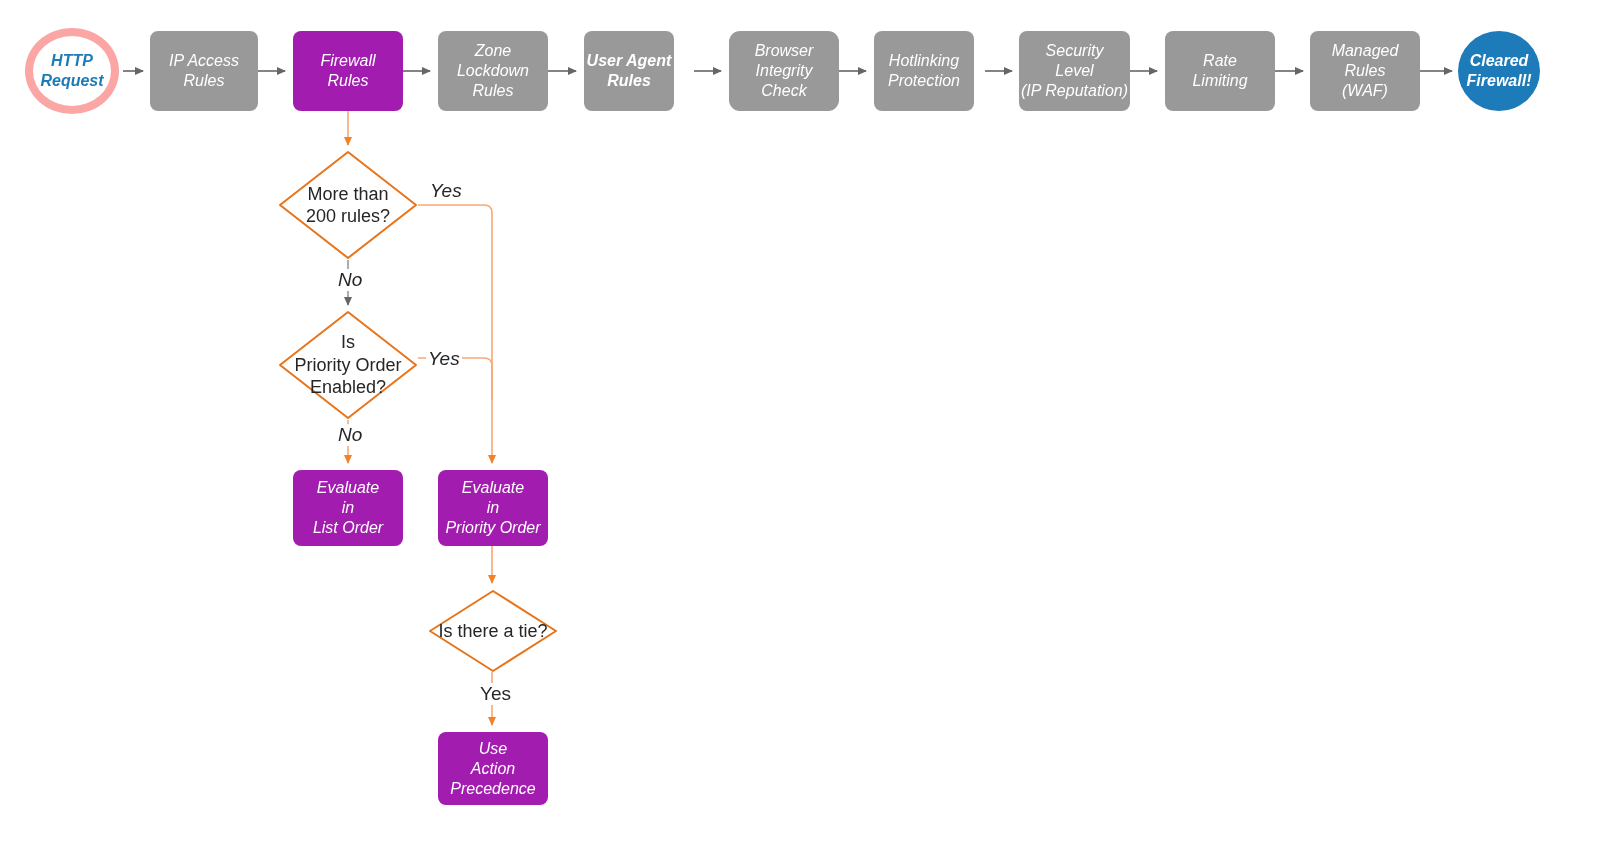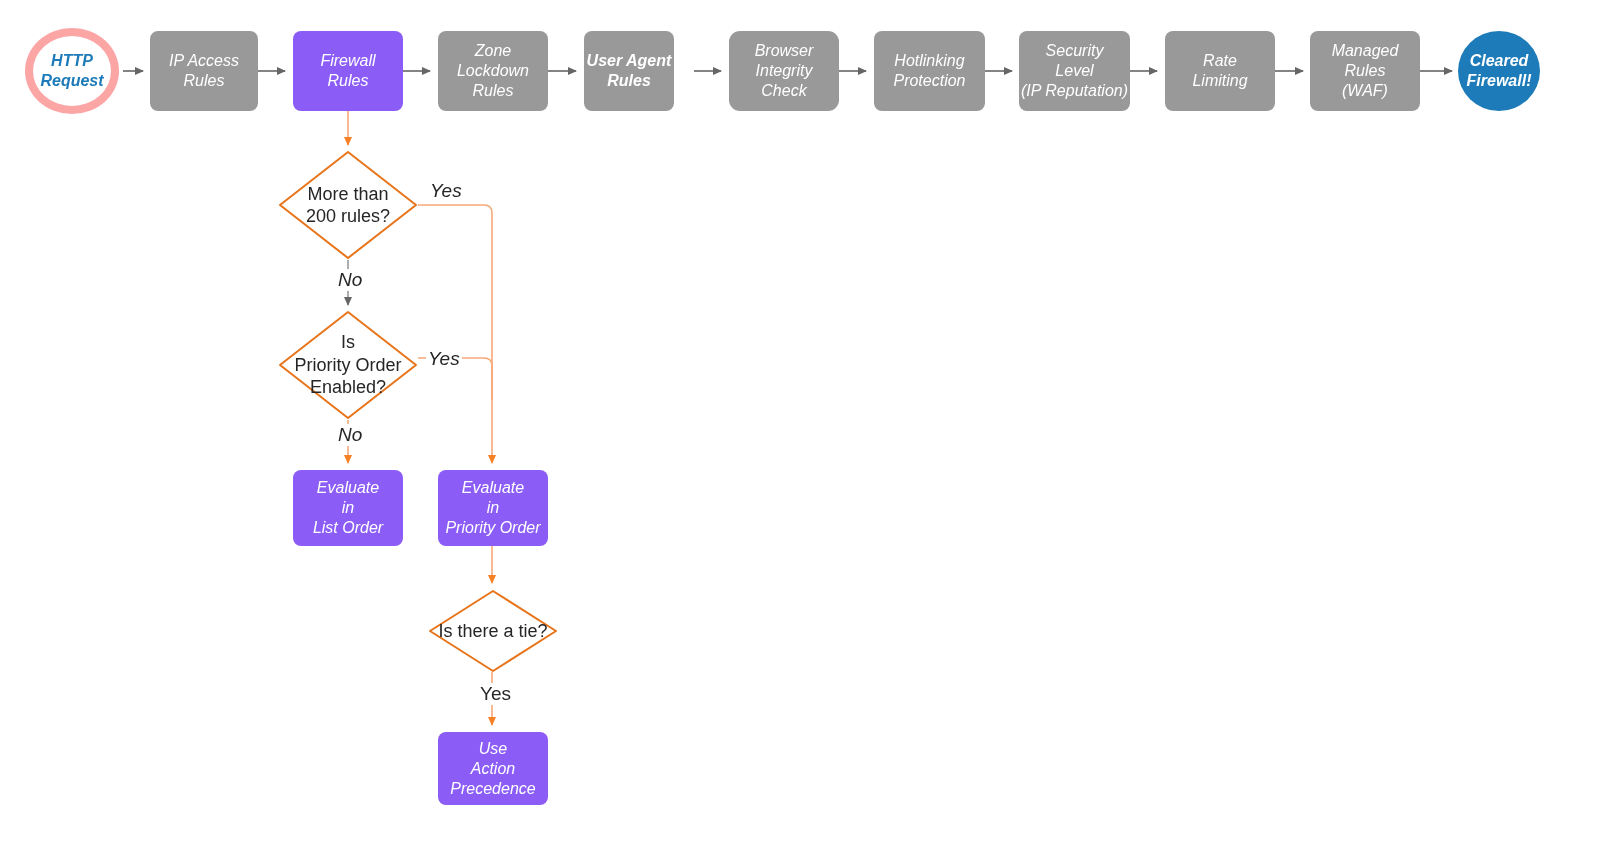--- a/index.html
+++ b/index.html
@@ -33,21 +33,21 @@
     text-align: center;
     line-height: 1.25;
   }
   .box {
     border-radius: 8px;
     font-style: italic;
     color: #ffffff;
     font-size: 16px;
   }
   .box.gray  { background: #999999; }
-  .box.orange{ background: #8b5cf6; }
+  .box.orange{ background: #a21caf; }
 
   .circle {
     border-radius: 50%;
     font-style: italic;
     font-weight: bold;
     font-size: 16px;
   }
   .circle.outline {
     background: #ffffff;
     border: 8px solid #fca5a5;
@@ -169,21 +169,21 @@
     <span class="node-text">User Agent
 Rules</span>
   </div>
 
   <div class="node box gray" style="left:729px; top:31px; width:110px; height:80px;border-radius:11px;">
     <span class="node-text">Browser
 Integrity
 Check</span>
   </div>
 
-  <div class="node box gray" style="left:874px; top:31px; width:111px; height:80px;">
+  <div class="node box gray" style="left:874px; top:31px; width:100px; height:80px;">
     <span class="node-text">Hotlinking
 Protection</span>
   </div>
 
   <div class="node box gray" style="left:1019px; top:31px; width:111px; height:80px;">
     <span class="node-text">Security
 Level
 (IP Reputation)</span>
   </div>
 

